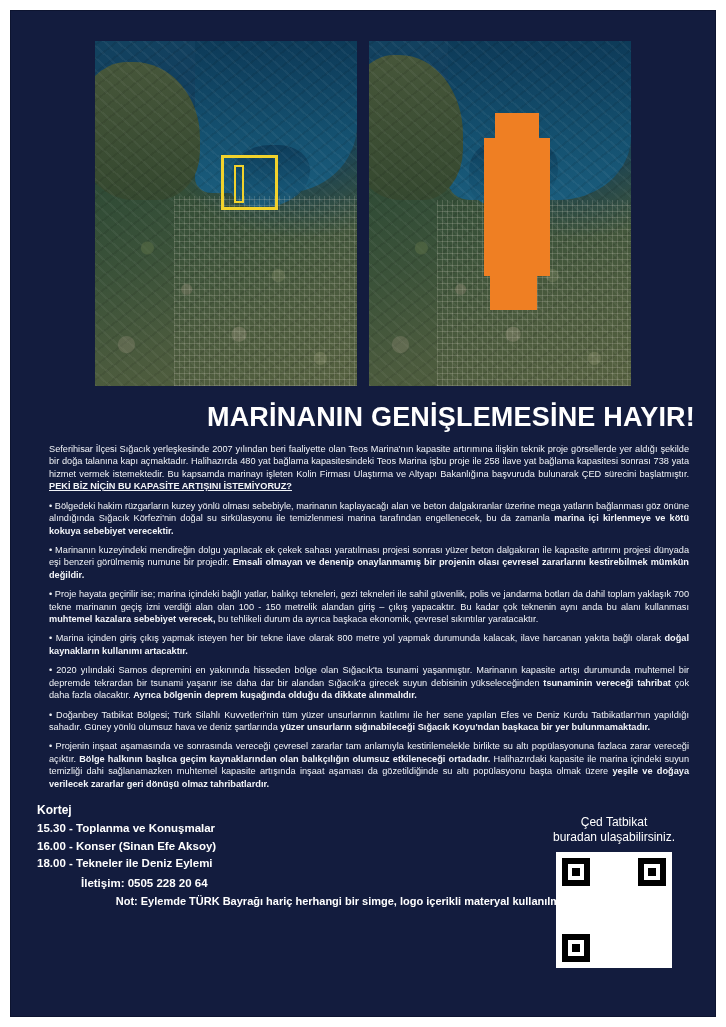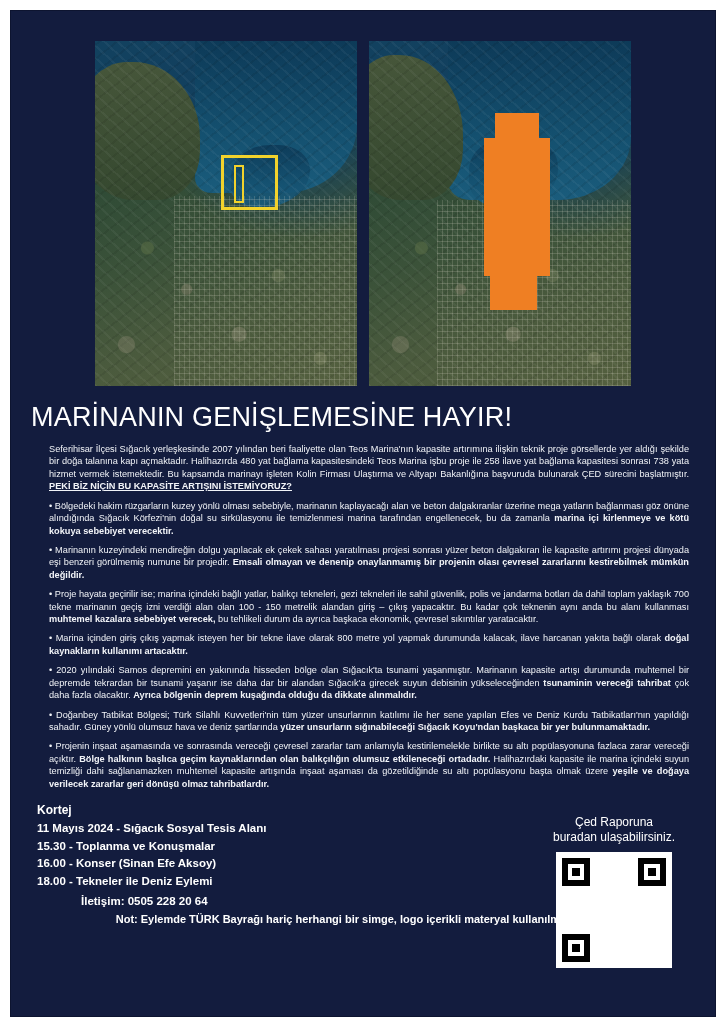--- a/index.html
+++ b/index.html
@@ -67,24 +67,24 @@
   .marker-yellow {
     position:absolute;
     border: 3px solid #f2d22c;
     background: transparent;
   }
   .marker-orange {
     position:absolute;
     background: #ef7f23;
   }
   h1.title {
-    text-align:left;
+    text-align:right;
     color:#ffffff;
     font-size: 27px;
-    font-weight: normal;
+    font-weight: bold;
     letter-spacing: .2px;
     margin: 16px 0 10px 0;
   }
   .body {
     color: #f2f4f8;
     font-size: 9.2px;
     line-height: 1.35;
     text-align: justify;
     padding: 0 6px;
   }
@@ -218,33 +218,32 @@
       <span>• Doğanbey Tatbikat Bölgesi; Türk Silahlı Kuvvetleri'nin tüm yüzer unsurlarının katılımı ile her sene yapılan Efes ve Deniz Kurdu Tatbikatları'nın yapıldığı sahadır. Güney yönlü olumsuz hava ve deniz şartlarında </span><span class="b">yüzer unsurların sığınabileceği Sığacık Koyu'ndan başkaca bir yer bulunmamaktadır.</span>
     </p>
 
     <p>
       <span>• Projenin inşaat aşamasında ve sonrasında vereceği çevresel zararlar tam anlamıyla kestirilemelekle birlikte su altı popülasyonuna fazlaca zarar vereceği açıktır. </span><span class="b">Bölge halkının başlıca geçim kaynaklarından olan balıkçılığın olumsuz etkileneceği ortadadır.</span><span> Halihazırdaki kapasite ile marina içindeki suyun temizliği dahi sağlanamazken muhtemel kapasite artışında inşaat aşaması da gözetildiğinde su altı popülasyonu başta olmak üzere </span><span class="b">yeşile ve doğaya verilecek zararlar geri dönüşü olmaz tahribatlardır.</span>
     </p>
   </div>
 
   <div class="program">
     <div class="head">Kortej</div>
-    <div>11 Mayıs 2024 - Sığacık Sosyal Tesis Alanı</div>
     <div>15.30 - Toplanma ve Konuşmalar</div>
     <div>16.00 - Konser (Sinan Efe Aksoy)</div>
     <div>18.00 - Tekneler ile Deniz Eylemi</div>
   </div>
 
   <div class="contact">İletişim: 0505 228 20 64</div>
 
   <div class="note">Not: Eylemde TÜRK Bayrağı hariç herhangi bir simge, logo içerikli materyal kullanılmayacaktır.</div>
 
   <div class="qrblock">
     <div class="qrcaption">
-      <div>Çed Raporuna</div>
+      <div>Çed Tatbikat</div>
       <div>buradan ulaşabilirsiniz.</div>
     </div>
     <div class="qr">
       <span class="eye tl"></span>
       <span class="eye tr"></span>
       <span class="eye bl"></span>
     </div>
   </div>
 
 </div>

